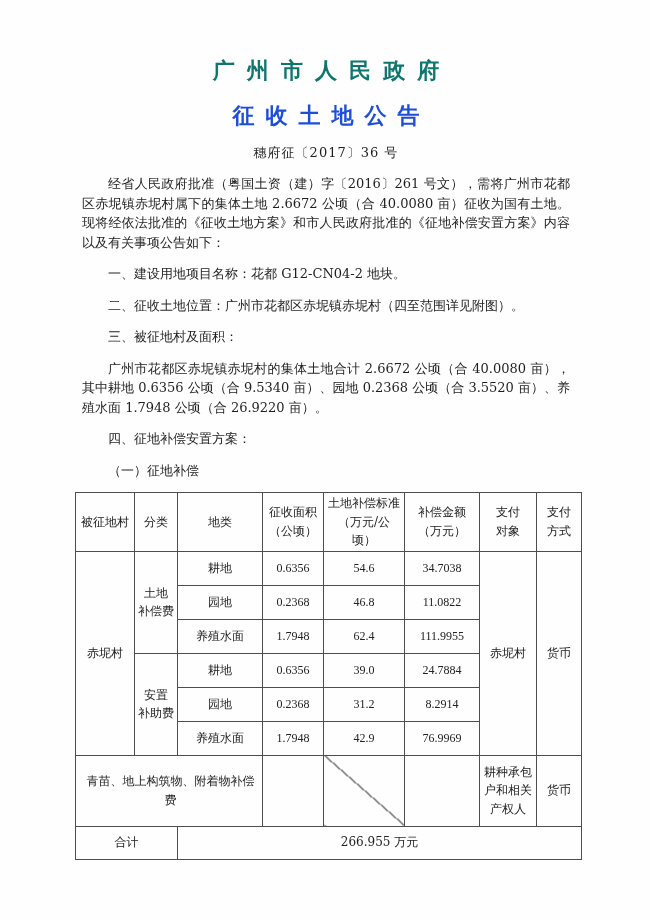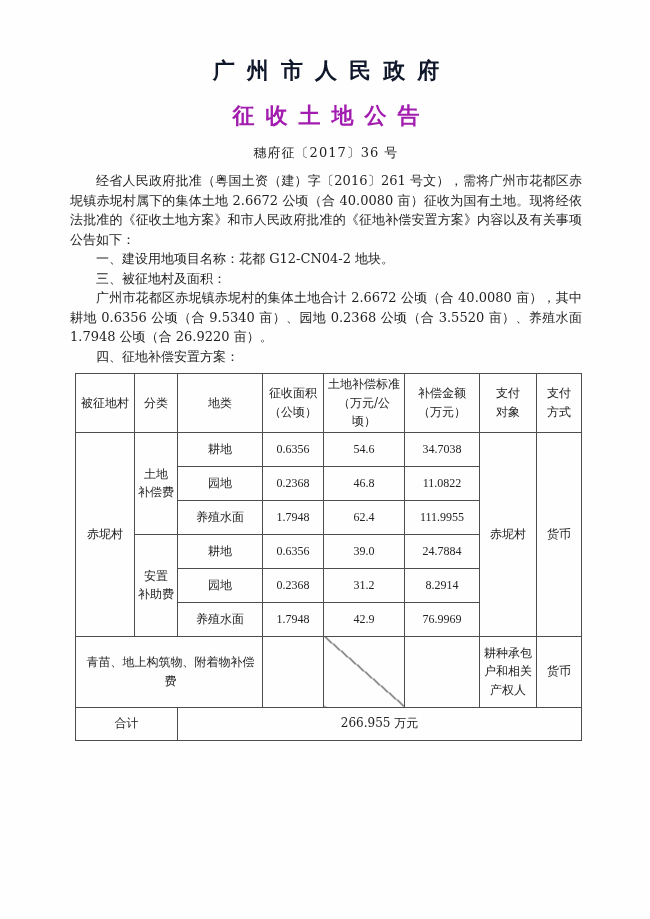--- a/index.html
+++ b/index.html
@@ -18,45 +18,45 @@
     box-sizing: border-box;
     padding: 56px 68px 0 70px;
   }
   .gov-title {
     margin: 0;
     text-align: center;
     font-size: 22px;
     font-weight: bold;
     letter-spacing: 0.55em;
     text-indent: 0.55em;
-    color: #0f172a;
+    color: #0f766e;
   }
   .notice-title {
     margin: 15px 0 0 0;
     text-align: center;
     font-size: 22px;
     font-weight: bold;
     letter-spacing: 0.5em;
     text-indent: 0.5em;
-    color: #a21caf;
+    color: #1d4ed8;
   }
   .doc-number {
     margin-top: 13px;
     text-align: center;
     font-size: 13px;
     letter-spacing: 1px;
   }
   .body-text {
     margin-top: 9px;
     font-size: 13px;
     line-height: 19.5px;
     text-align: justify;
   }
   .body-text p {
-    margin: 0;
+    margin: 12px;
     text-indent: 2em;
   }
   table.comp {
     border-collapse: collapse;
     table-layout: fixed;
     width: 506px;
     margin: 7px 0 2px 5px;
     font-size: 12px;
     color: #222;
   }
@@ -90,23 +90,25 @@
 
 <div class="page">
 
   <h1 class="gov-title">广州市人民政府</h1>
   <h2 class="notice-title">征收土地公告</h2>
   <div class="doc-number">穗府征〔2017〕36 号</div>
 
   <div class="body-text">
     <p>经省人民政府批准（粤国土资（建）字〔2016〕261 号文），需将广州市花都区赤坭镇赤坭村属下的集体土地 2.6672 公顷（合 40.0080 亩）征收为国有土地。现将经依法批准的《征收土地方案》和市人民政府批准的《征地补偿安置方案》内容以及有关事项公告如下：</p>
     <p>一、建设用地项目名称：花都 G12-CN04-2 地块。</p>
+    <p>二、征收土地位置：广州市花都区赤坭镇赤坭村（四至范围详见附图）。</p>
     <p>三、被征地村及面积：</p>
     <p>广州市花都区赤坭镇赤坭村的集体土地合计 2.6672 公顷（合 40.0080 亩），其中耕地 0.6356 公顷（合 9.5340 亩）、园地 0.2368 公顷（合 3.5520 亩）、养殖水面 1.7948 公顷（合 26.9220 亩）。</p>
     <p>四、征地补偿安置方案：</p>
+    <p>（一）征地补偿</p>
   </div>
 
   <table class="comp">
     <colgroup>
       <col style="width:59px">
       <col style="width:43px">
       <col style="width:85px">
       <col style="width:61px">
       <col style="width:81px">
       <col style="width:75px">

